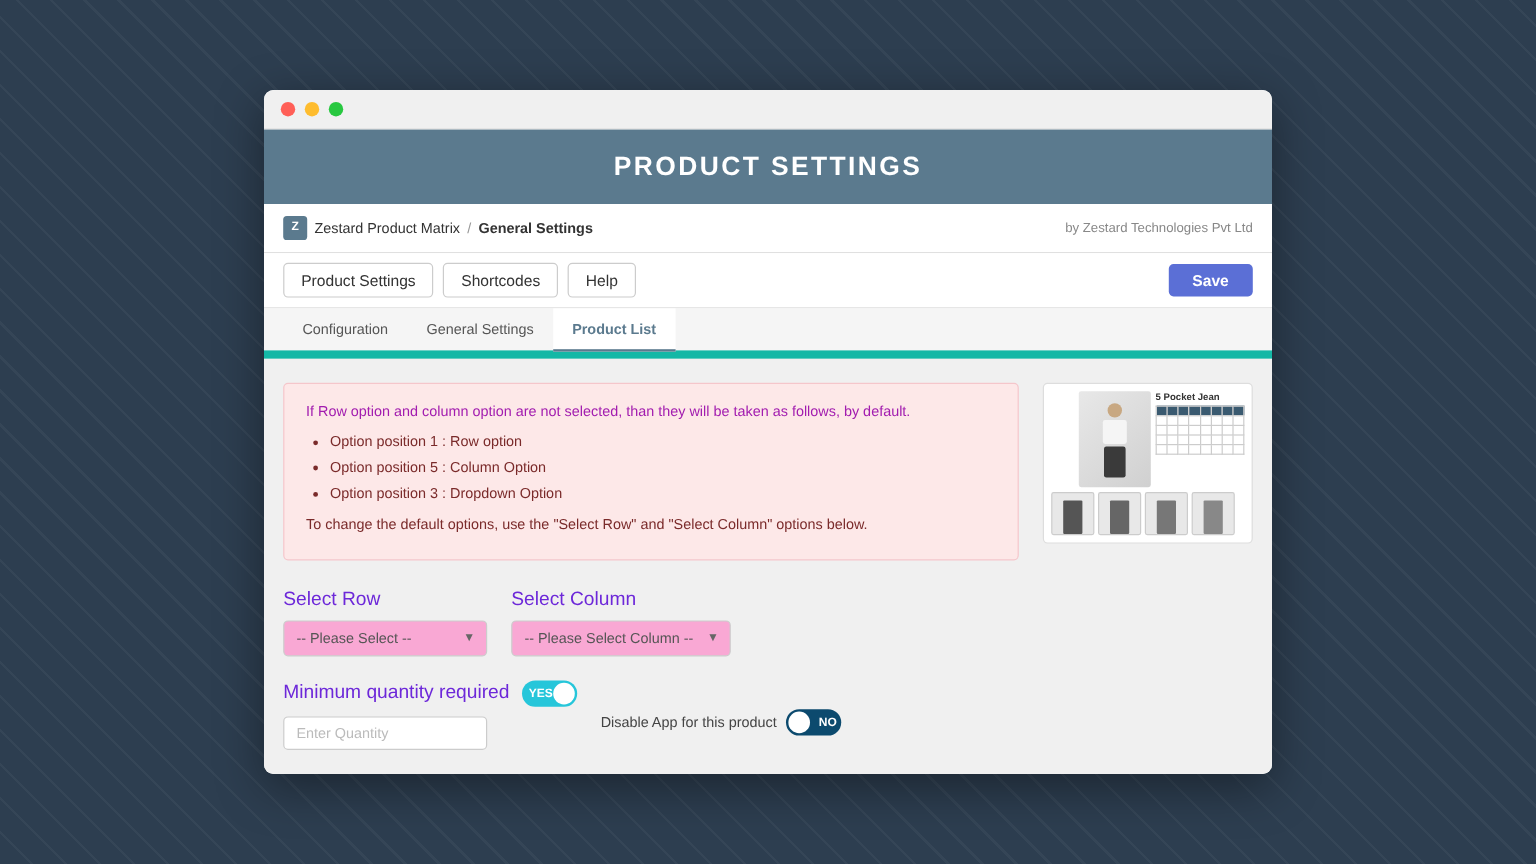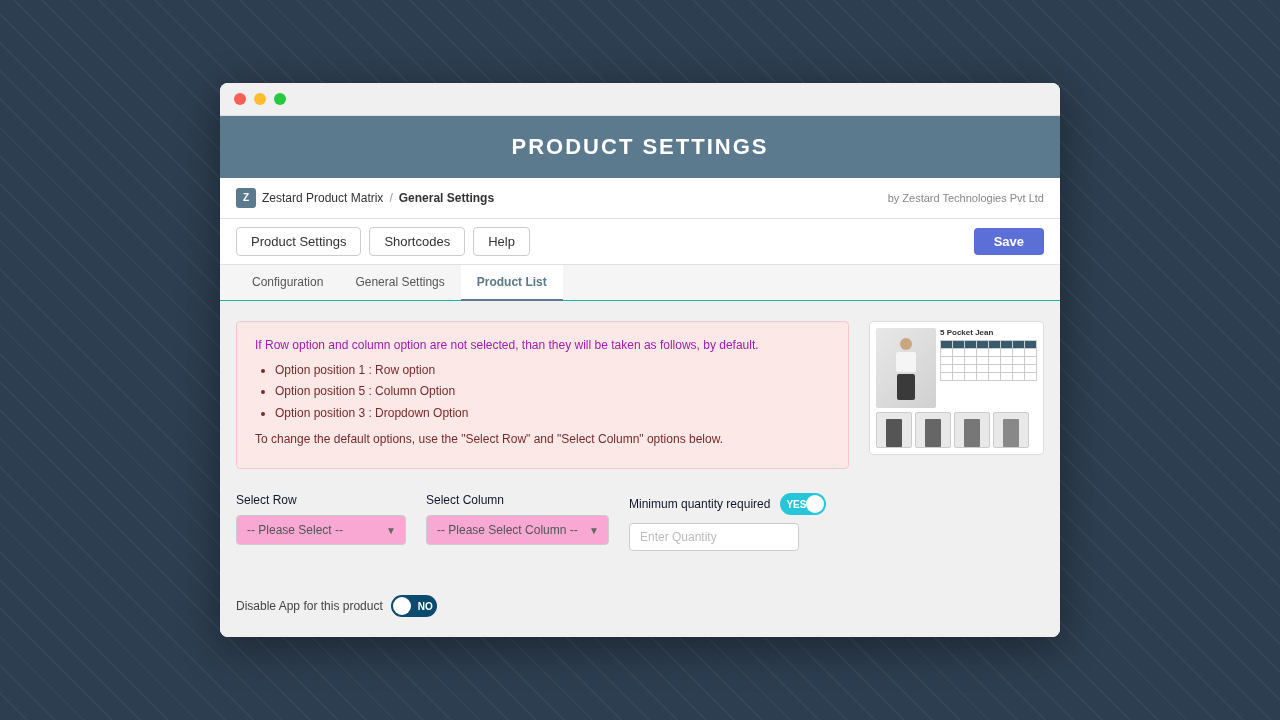--- a/index.html
+++ b/index.html
@@ -118,21 +118,21 @@
       border: none;
       border-radius: 4px;
       cursor: pointer;
       font-size: 13px;
       font-weight: 600;
     }
 
     
     .tabs-bar {
       background: #f5f5f5;
-      border-bottom: 1px solid #14b8a6;
+      border-bottom: 7px solid #14b8a6;
       padding: 0 16px;
       display: flex;
     }
     .tab {
       padding: 10px 16px;
       cursor: pointer;
       font-size: 12px;
       color: #555;
       border-bottom: 2px solid transparent;
       margin-bottom: -1px;
@@ -172,20 +172,21 @@
     .product-preview {
       background: #fff;
       border: 1px solid #ddd;
       border-radius: 4px;
       overflow: hidden;
       padding: 6px;
     }
     .preview-main {
       display: flex;
       gap: 4px;
+      margin-left: 23px;
     }
     .preview-img-placeholder {
       width: 60px;
       height: 80px;
       background: linear-gradient(135deg, #e8e8e8 0%, #d0d0d0 100%);
       border-radius: 2px;
       display: flex;
       align-items: center;
       justify-content: center;
       flex-shrink: 0;
@@ -259,21 +260,21 @@
     }
 
     
     .controls-row {
       display: flex;
       align-items: flex-start;
       gap: 20px;
       flex-wrap: wrap;
     }
     .control-group { display: flex; flex-direction: column; gap: 8px; }
-    .control-label { font-size: 12px; color: #0f172a; font-weight: 500; }
+    .control-label { font-size: 16px; color: #6d28d9; font-weight: 500; }
 
     .select-wrapper {
       position: relative;
       display: inline-block;
     }
     .select-wrapper select {
       appearance: none;
       -webkit-appearance: none;
       background: #f9a8d4;
       border: 1px solid #ccc;

